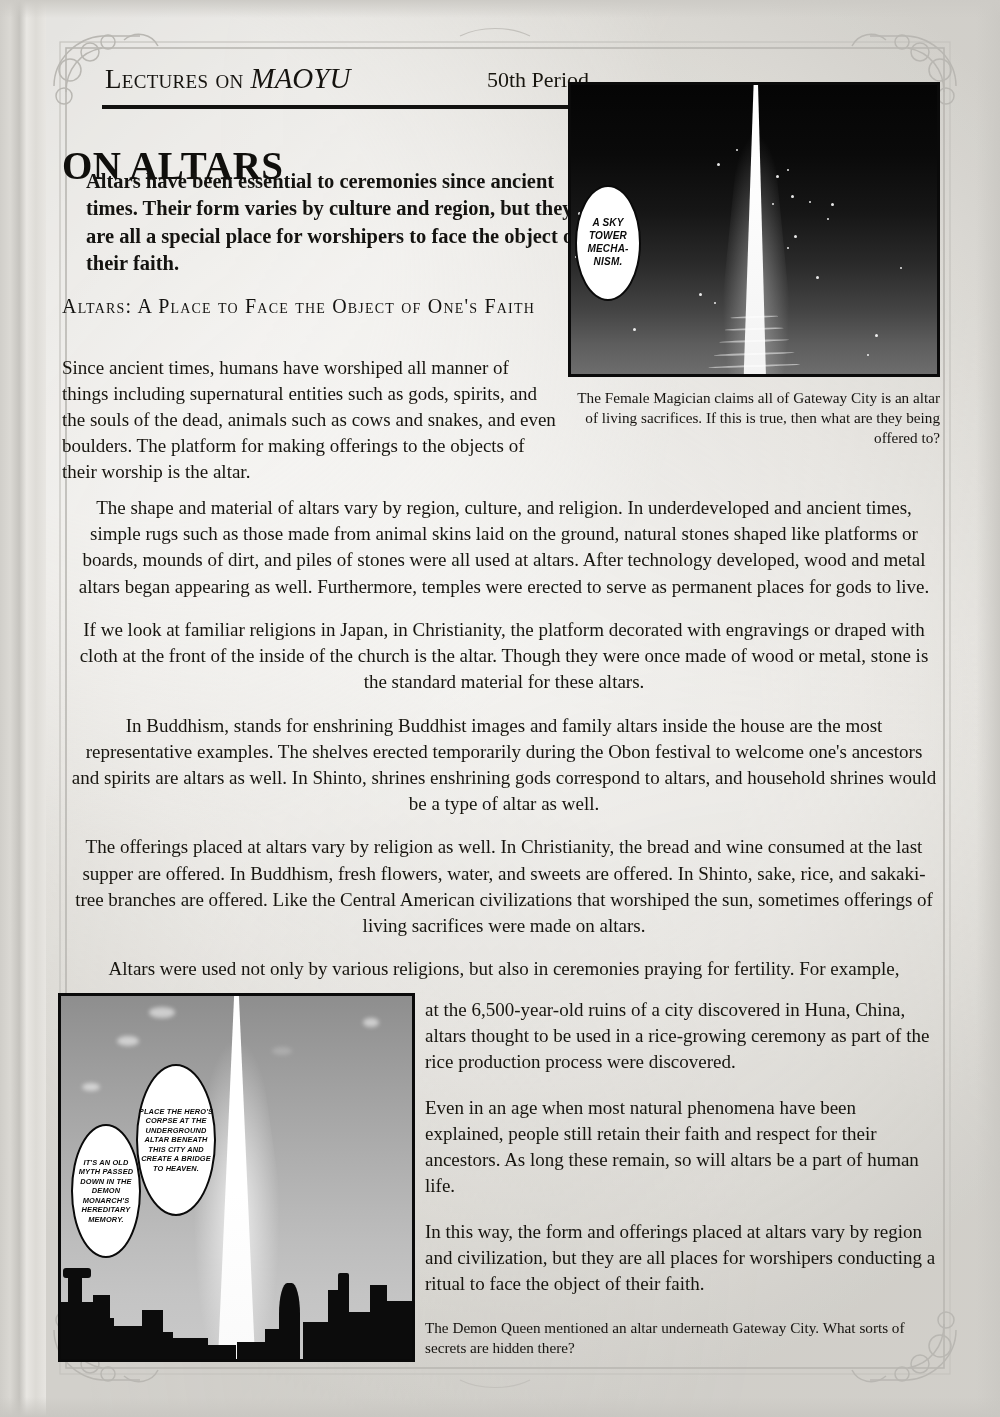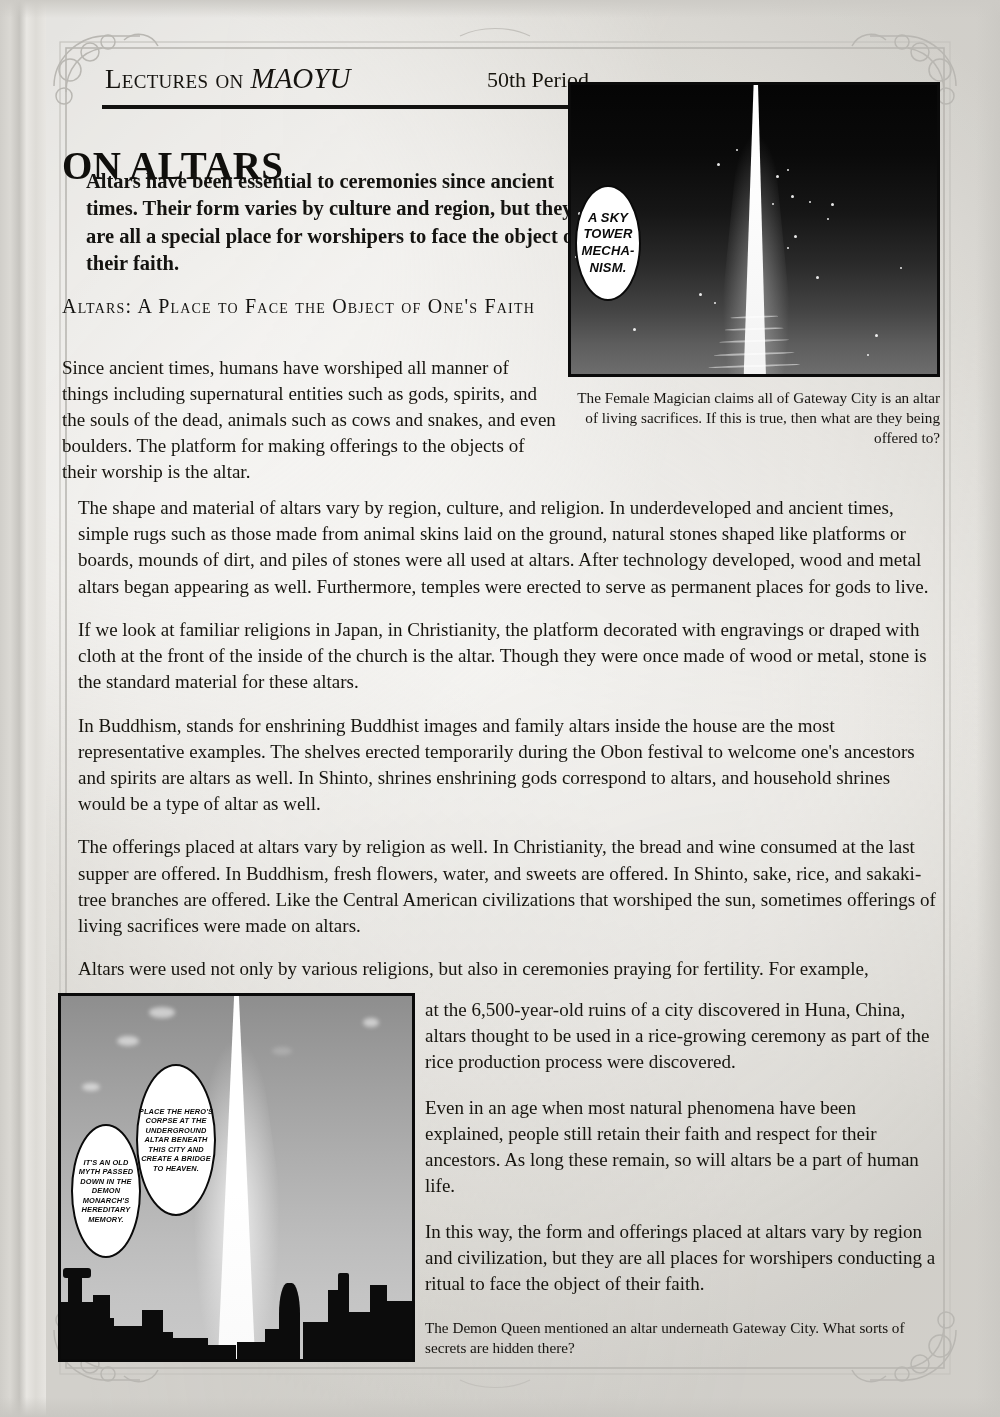--- a/index.html
+++ b/index.html
@@ -151,21 +151,21 @@
   }
 
   .body-wide {
     position: absolute;
     left: 62px; top: 495px;
     width: 876px;
     font-size: 19px;
     line-height: 1.38;
     color: #17150f;
   }
-  .body-wide p { margin: 0 0 17px 16px; }
+  .body-wide p { margin: 0 0 17px 8px; text-align: center; }
 
   .col-right {
     position: absolute;
     left: 425px; top: 997px;
     width: 512px;
     font-size: 19px;
     line-height: 1.38;
     color: #17150f;
   }
   .col-right p { margin: 0 0 19px 0; }
@@ -305,21 +305,21 @@
   }
   #bub-top-1 {
     left: 13px; top: 10px;
     width: 68px; height: 118px;
   }
   #bub-top-1 span { font-size: 8.5px; letter-spacing: .2px; }
   #bub-top-2 {
     left: 4px; top: 100px;
     width: 62px; height: 112px;
   }
-  #bub-top-2 span { font-size: 13px; letter-spacing: .2px; }
+  #bub-top-2 span { font-size: 10px; letter-spacing: .2px; }
   #bub-bot-1 {
     left: 75px; top: 68px;
     width: 76px; height: 148px;
     z-index: 3;
   }
   #bub-bot-1 span { font-size: 7.4px; letter-spacing: .15px; }
   #bub-bot-2 {
     left: 10px; top: 128px;
     width: 66px; height: 130px;
     z-index: 2;

